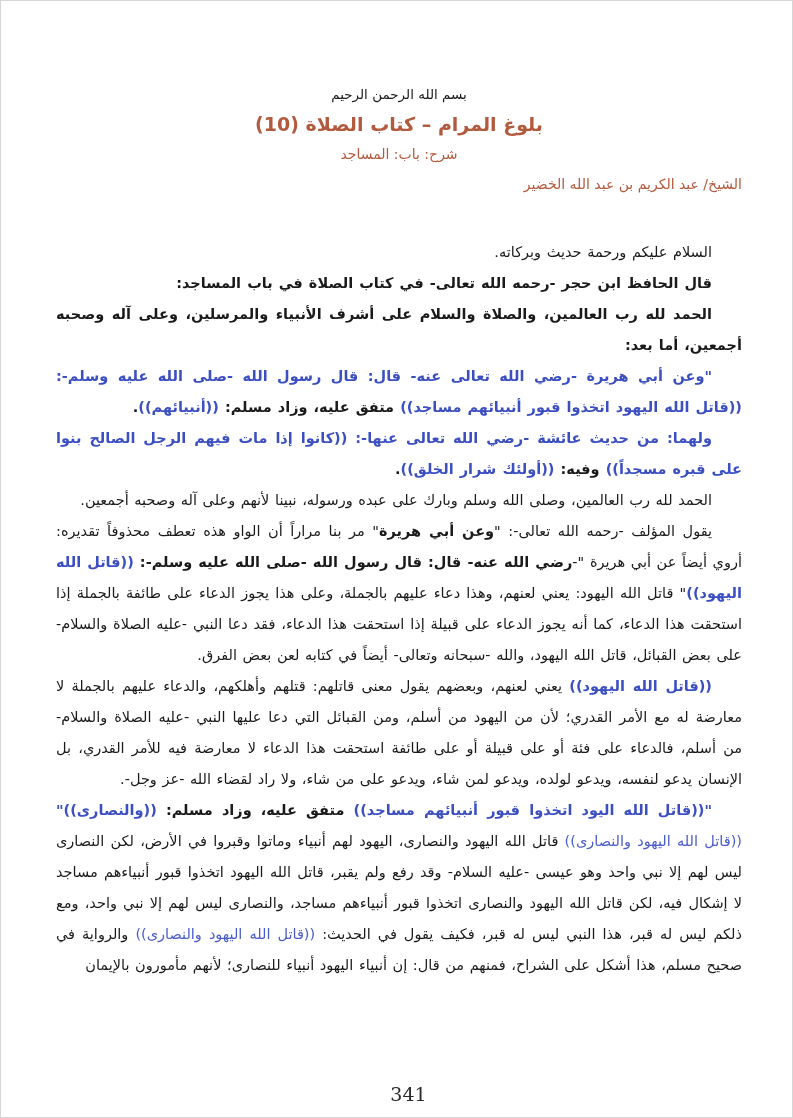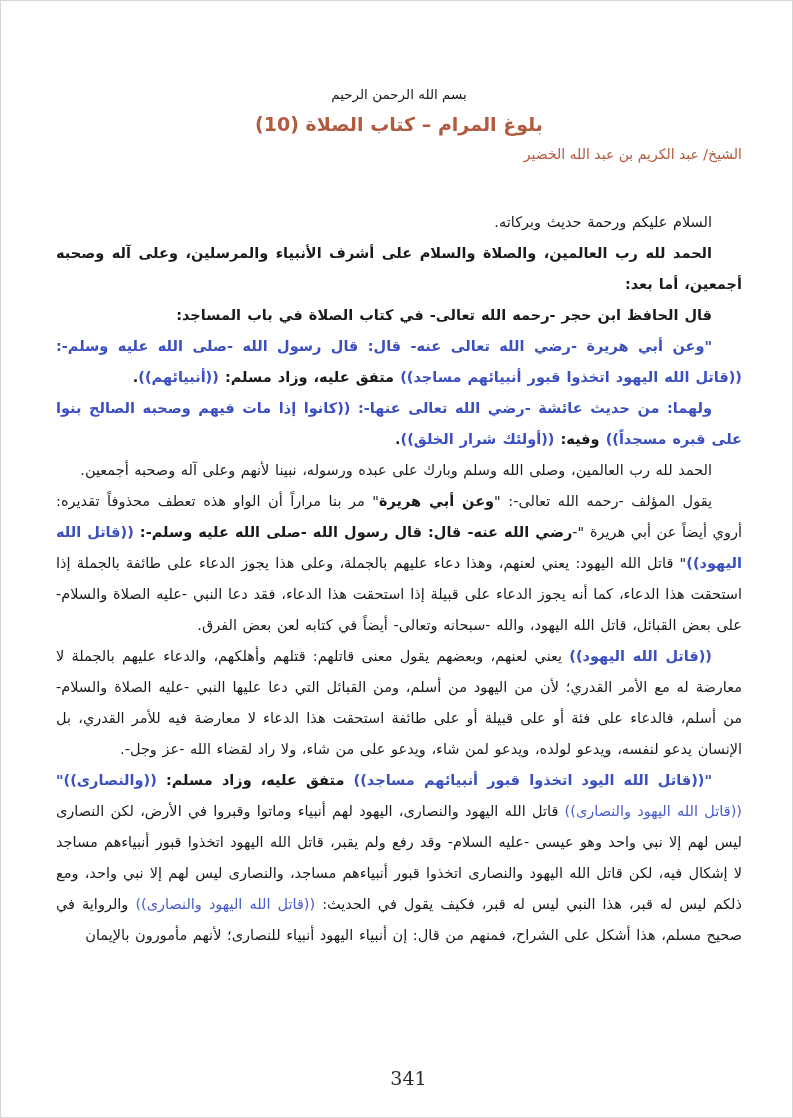--- a/index.html
+++ b/index.html
@@ -56,47 +56,48 @@
     text-align: justify;
     text-indent: 30px;
     word-spacing: 1px;
   }
   .seg-black       { color: #1a1a1a; font-weight: 400; }
   .seg-black-bold  { color: #1a1a1a; font-weight: 700; }
   .seg-blue-bold   { color: var(--blue, #3b4fc1); font-weight: 700; }
   .seg-blue        { color: var(--blue-light, #4a5cc9); font-weight: 400; }
   .page-number {
     position: absolute;
-    bottom: 28px;
+    bottom: 12px;
     left: 0;
     right: 0;
     text-align: center;
     font-family: "DejaVu Serif", serif;
     font-size: 19px;
     color: #2a2a2a;
     direction: ltr;
     margin-left: 24px;
   }
 </style>
 </head>
 <body>
 
 <div class="page" style="--heading: #b25a3d; --blue: #3b4fc1; --blue-light: #4a5cc9;">
   <div class="content">
     <header>
       <div class="basmala">بسم الله الرحمن الرحيم</div>
       <div class="doc-title">بلوغ المرام – كتاب الصلاة (10)</div>
+      <div class="doc-subtitle">شرح: باب: المساجد</div>
       <div class="doc-author">الشيخ/ عبد الكريم بن عبد الله الخضير</div>
     </header>
     <main class="body-text" id="paragraphs">
         <p class="para"><span class="seg-black">السلام عليكم ورحمة حديث وبركاته.</span></p>
+        <p class="para"><span class="seg-black-bold">قال الحافظ ابن حجر -رحمه الله تعالى- في كتاب الصلاة في باب المساجد:</span></p>
         <p class="para"><span class="seg-black-bold">الحمد لله رب العالمين، والصلاة والسلام على أشرف الأنبياء والمرسلين، وعلى آله وصحبه أجمعين، أما بعد:</span></p>
-        <p class="para"><span class="seg-black-bold">قال الحافظ ابن حجر -رحمه الله تعالى- في كتاب الصلاة في باب المساجد:</span></p>
         <p class="para"><span class="seg-blue-bold">"وعن أبي هريرة -رضي الله تعالى عنه- قال: قال رسول الله -صلى الله عليه وسلم-: ((قاتل الله اليهود اتخذوا قبور أنبيائهم مساجد)) </span><span class="seg-black-bold">متفق عليه، وزاد مسلم: </span><span class="seg-blue-bold">((أنبيائهم))</span><span class="seg-black-bold">.</span></p>
-        <p class="para"><span class="seg-blue-bold">ولهما: من حديث عائشة -رضي الله تعالى عنها-: ((كانوا إذا مات فيهم وصحبه الصالح بنوا على قبره مسجداً)) </span><span class="seg-black-bold">وفيه: </span><span class="seg-blue-bold">((أولئك شرار الخلق))</span><span class="seg-black-bold">.</span></p>
+        <p class="para"><span class="seg-blue-bold">ولهما: من حديث عائشة -رضي الله تعالى عنها-: ((كانوا إذا مات فيهم الرجل الصالح بنوا على قبره مسجداً)) </span><span class="seg-black-bold">وفيه: </span><span class="seg-blue-bold">((أولئك شرار الخلق))</span><span class="seg-black-bold">.</span></p>
         <p class="para"><span class="seg-black">الحمد لله رب العالمين، وصلى الله وسلم وبارك على عبده ورسوله، نبينا لأنهم وعلى آله وصحبه أجمعين.</span></p>
         <p class="para"><span class="seg-black">يقول المؤلف -رحمه الله تعالى-: "</span><span class="seg-black-bold">وعن أبي هريرة</span><span class="seg-black">" مر بنا مراراً أن الواو هذه تعطف محذوفاً تقديره: أروي أيضاً عن أبي هريرة "-</span><span class="seg-black-bold">رضي الله عنه- قال: قال رسول الله -صلى الله عليه وسلم-: </span><span class="seg-blue-bold">((قاتل الله اليهود))</span><span class="seg-black">" قاتل الله اليهود: يعني لعنهم، وهذا دعاء عليهم بالجملة، وعلى هذا يجوز الدعاء على طائفة بالجملة إذا استحقت هذا الدعاء، كما أنه يجوز الدعاء على قبيلة إذا استحقت هذا الدعاء، فقد دعا النبي -عليه الصلاة والسلام- على بعض القبائل، قاتل الله اليهود، والله -سبحانه وتعالى- أيضاً في كتابه لعن بعض الفرق.</span></p>
         <p class="para"><span class="seg-blue-bold">((قاتل الله اليهود))</span><span class="seg-black"> يعني لعنهم، وبعضهم يقول معنى قاتلهم: قتلهم وأهلكهم، والدعاء عليهم بالجملة لا معارضة له مع الأمر القدري؛ لأن من اليهود من أسلم، ومن القبائل التي دعا عليها النبي -عليه الصلاة والسلام- من أسلم، فالدعاء على فئة أو على قبيلة أو على طائفة استحقت هذا الدعاء لا معارضة فيه للأمر القدري، بل الإنسان يدعو لنفسه، ويدعو لولده، ويدعو لمن شاء، ويدعو على من شاء، ولا راد لقضاء الله -عز وجل-.</span></p>
         <p class="para"><span class="seg-blue-bold">"((قاتل الله اليود اتخذوا قبور أنبيائهم مساجد)) </span><span class="seg-black-bold">متفق عليه، وزاد مسلم: </span><span class="seg-blue-bold">((والنصارى))" </span><span class="seg-blue">((قاتل الله اليهود والنصارى))</span><span class="seg-black"> قاتل الله اليهود والنصارى، اليهود لهم أنبياء وماتوا وقبروا في الأرض، لكن النصارى ليس لهم إلا نبي واحد وهو عيسى -عليه السلام- وقد رفع ولم يقبر، قاتل الله اليهود اتخذوا قبور أنبياءهم مساجد لا إشكال فيه، لكن قاتل الله اليهود والنصارى اتخذوا قبور أنبياءهم مساجد، والنصارى ليس لهم إلا نبي واحد، ومع ذلكم ليس له قبر، هذا النبي ليس له قبر، فكيف يقول في الحديث: </span><span class="seg-blue">((قاتل الله اليهود والنصارى))</span><span class="seg-black"> والرواية في صحيح مسلم، هذا أشكل على الشراح، فمنهم من قال: إن أنبياء اليهود أنبياء للنصارى؛ لأنهم مأمورون بالإيمان</span></p>
       </main>
   </div>
   <div class="page-number">341</div>
 </div>
 
 </body></html>

